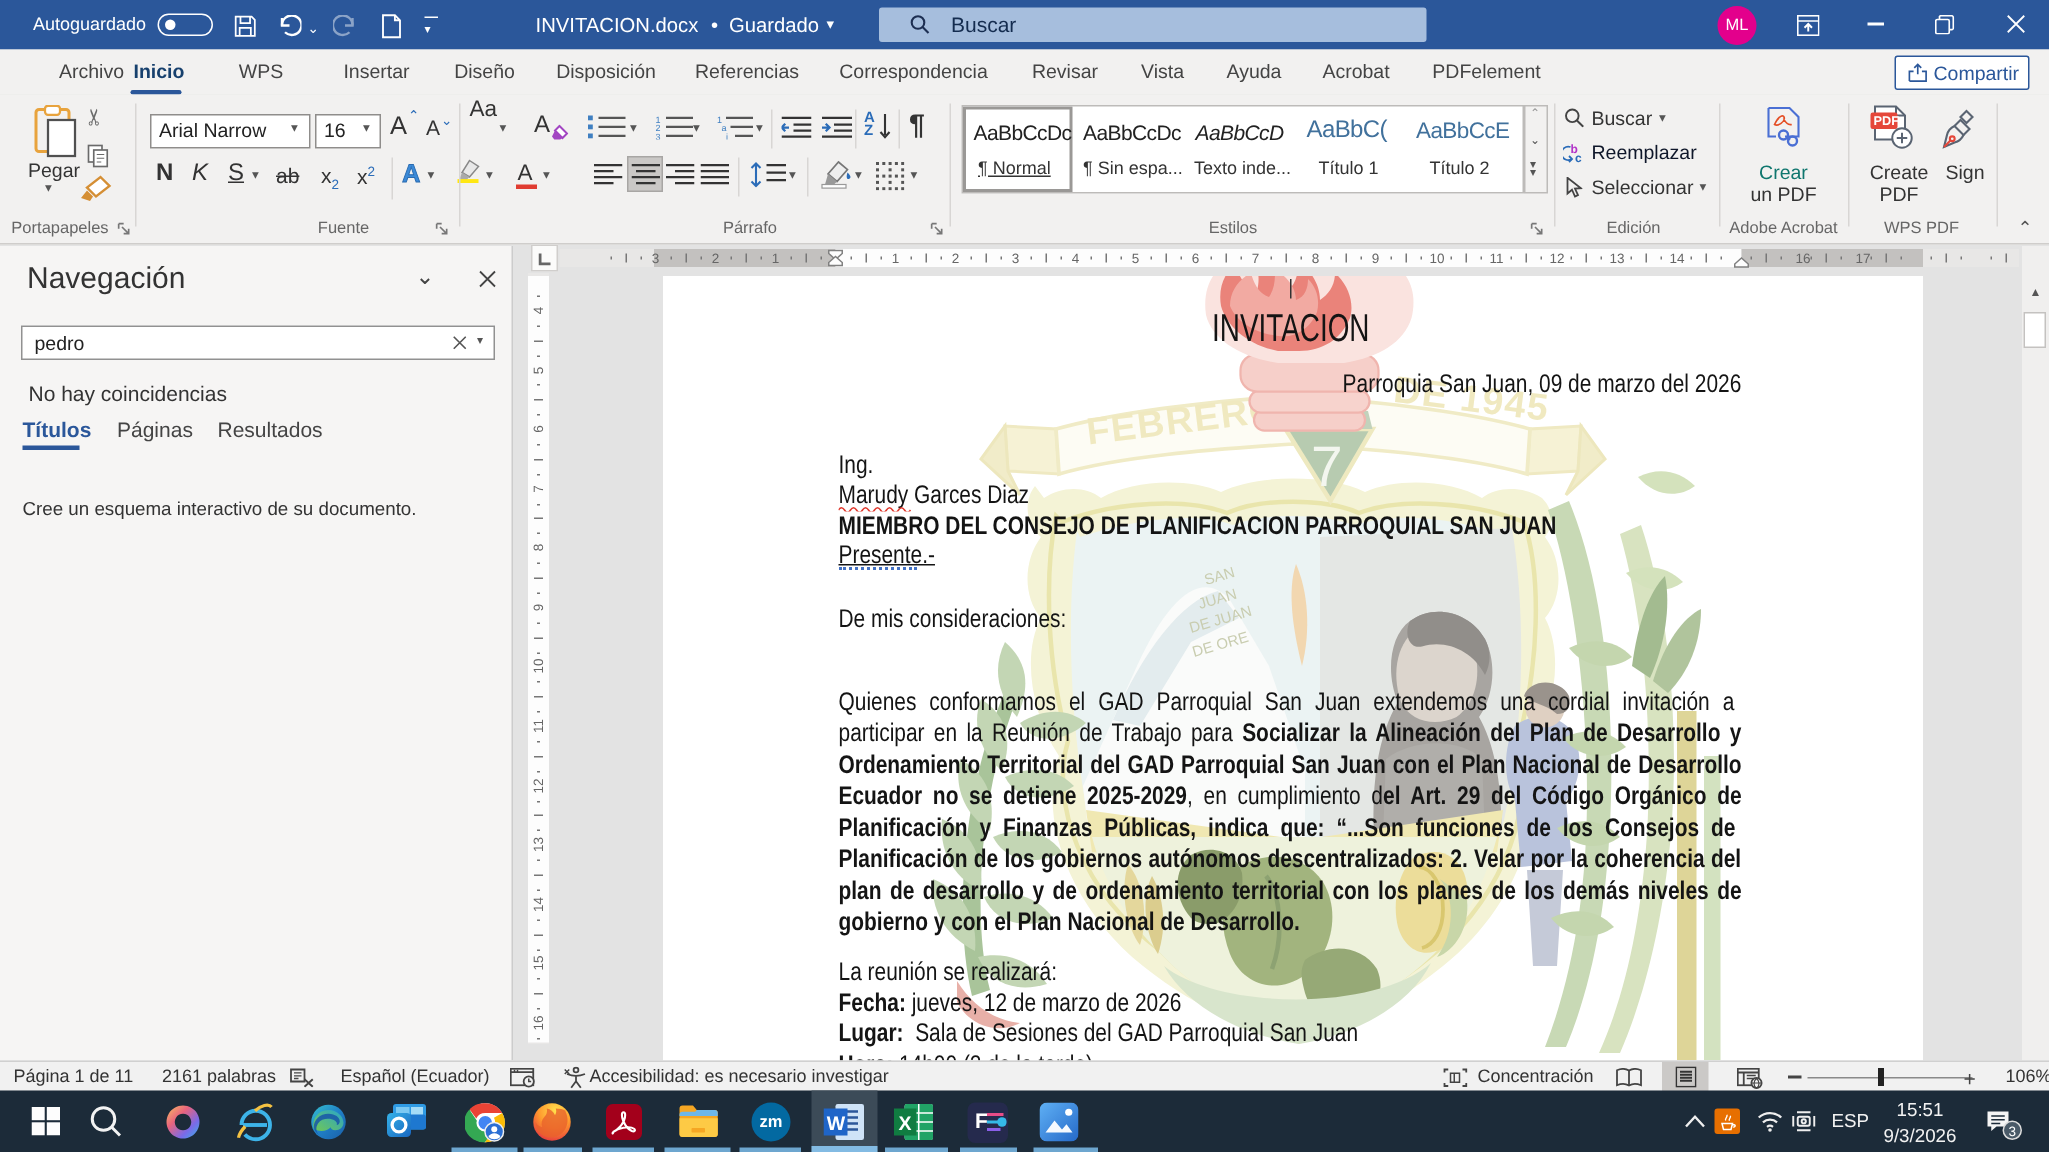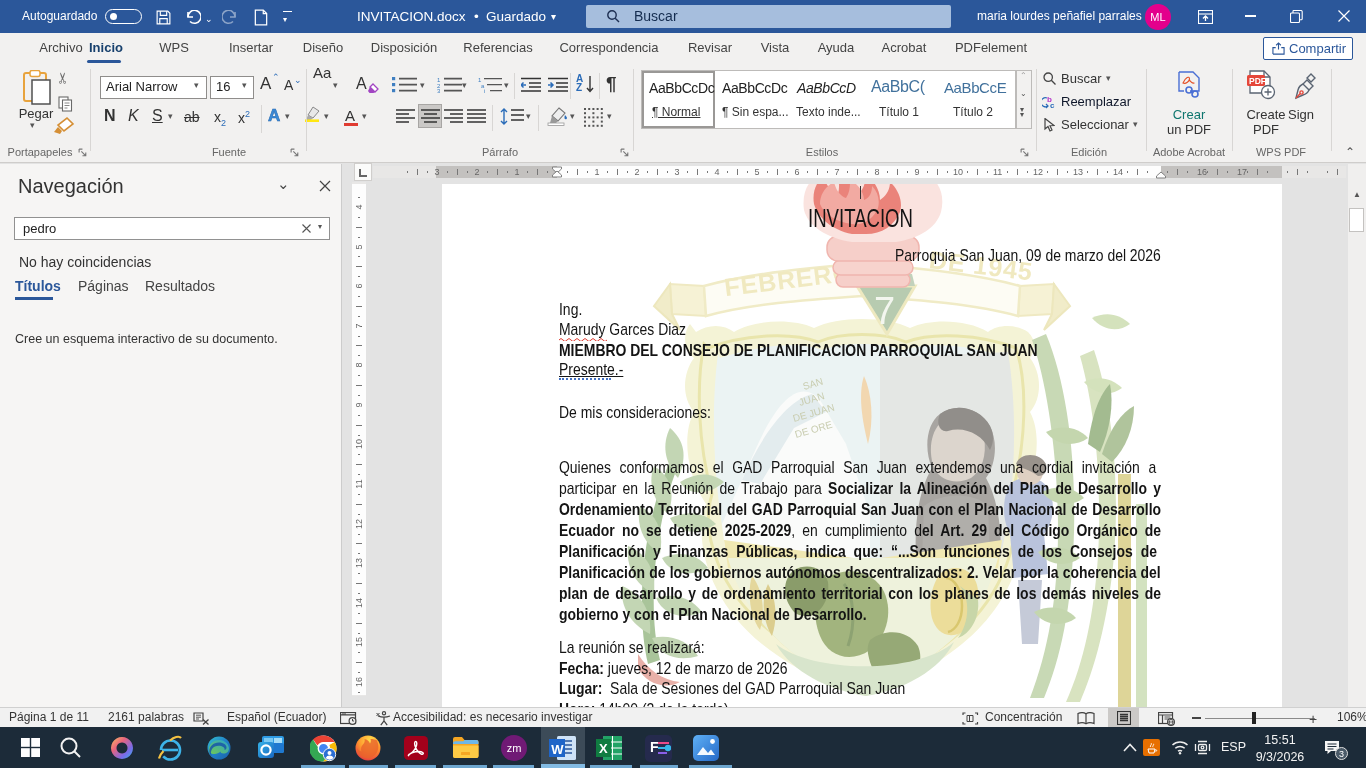--- a/index.html
+++ b/index.html
@@ -74,21 +74,20 @@
     <span class="t" style="left:474px;font-size:13.5px;">•</span>
     <span class="t" style="left:486px;font-size:13.5px;">Guardado</span>
     <span class="t" style="left:551px;font-size:10px;">▾</span>
 
     <span class="abs" style="left:586px;top:5px;width:365px;height:23px;background:#a6bedd;border-radius:2px;"></span>
     <svg class="abs" style="left:606px;top:9px;" width="14" height="14" viewBox="0 0 14 14" fill="none" stroke="#1d2f52" stroke-width="1.4">
       <circle cx="6" cy="6" r="4.2"></circle>
         <path d="M9.2 9.2 L13 13"></path>
     </svg>
     <span class="abs" style="left:634px;top:0;height:33px;line-height:32px;font-size:14px;color:#142c4f;">Buscar</span>
-    <span class="t" style="left:977px;font-size:12px;">maria lourdes peñafiel parrales</span>
 
     <span class="abs" style="left:1145px;top:4px;width:26px;height:26px;background:#e3008c;border-radius:50%;color:#fff;font-size:11px;text-align:center;line-height:26px;">ML</span>
 
     <svg class="abs" style="left:1198px;top:10px;" width="15" height="14" viewBox="0 0 15 14" fill="none" stroke="#fff" stroke-width="1.1">
       <rect x="0.5" y="0.5" width="14" height="13"></rect>
         <path d="M0.5 4 h14"></path>
         <path d="M7.5 11 v-5 M5 8.5 l2.5 -2.5 l2.5 2.5" stroke-width="1.3"></path>
     </svg>
 
     <span class="abs" style="left:1245px;top:15px;width:11px;height:1.5px;background:#fff;"></span>
@@ -365,21 +364,21 @@
     </svg>
     <span class="abs" style="left:1238px;top:44px;width:56px;text-align:center;font-size:13px;color:#333;">Create</span>
     <span class="abs" style="left:1238px;top:59px;width:56px;text-align:center;font-size:13px;color:#333;">PDF</span>
     <svg class="abs" style="left:1288px;top:7px;" width="31" height="31" viewBox="0 0 31 31" fill="none" stroke="#5a6472" stroke-width="1.4">
       <path d="M8 28 L10 20 a9 9 0 0 1 5 -6 l6 6 a9 9 0 0 1 -6 5 z"></path>
       <path d="M15 14 l4 -4 6 6 -4 4"></path>
       <path d="M19 8 l4 -4 4 4 -4 4 z"></path>
       <circle cx="13.5" cy="22.5" r="1.6" stroke="#e5473a"></circle>
       <path d="M8 28 L12.3 23.6" stroke="#e5473a"></path>
     </svg>
-    <span class="abs" style="left:1288px;top:44px;width:44px;text-align:left;font-size:13px;color:#333;">Sign</span>
+    <span class="abs" style="left:1288px;top:44px;width:44px;text-align:center;font-size:13px;color:#333;">Sign</span>
     <div class="glabel" style="left:1238px;width:86px;">WPS PDF</div>
     <div class="gsep" style="left:1331px;"></div>
     <span class="abs" style="left:1345px;top:82px;font-size:12px;color:#555;">⌃</span>
   </div>
   <div id="navpane">
     <span class="abs" style="left:18px;top:11px;font-size:20px;color:#333;">Navegación</span>
     <span class="abs" style="left:277px;top:11px;font-size:15px;color:#444;">⌄</span>
     <svg class="abs" style="left:319px;top:16px;" width="12" height="12" viewBox="0 0 12 12" stroke="#444" stroke-width="1.2">
       <path d="M1 1 L11 11 M11 1 L1 11"></path>
     </svg>
@@ -834,21 +833,21 @@
       <path d="M5 18.5 c2.5 -1.2 5.5 -4.2 7 -7.5 c1 -2.5 1.2 -5.5 -0.3 -5.5 c-1.5 0 -1.3 3 -0.3 5.5 c1.2 3 3.5 6 5.8 7 c1.8 0.7 2.8 -0.5 1.5 -1.5 c-1.3 -1 -4.5 -1.2 -7.2 -0.7 c-2.2 0.4 -5 1.5 -6.5 2.7 c-1.2 1 -0.5 2 0 0z" fill="none" stroke="#fff" stroke-width="1.4"></path>
     </svg>
 
     <svg class="abs" style="left:452px;top:9px;" width="27" height="23" viewBox="0 0 27 23">
       <path d="M1 3 a2 2 0 0 1 2 -2 h7 l2.5 3 h12 a2 2 0 0 1 2 2 v14 a2 2 0 0 1 -2 2 h-21.5 a2 2 0 0 1 -2 -2 z" fill="#f5a623"></path>
       <path d="M1 8 h25.5 v-2 a2 2 0 0 0 -2 -2 h-12 l-1 1.2 h-8.5 a2 2 0 0 0 -2 2 z" fill="#6db7e8"></path>
       <path d="M1 9.5 h25.5 v10.5 a2 2 0 0 1 -2 2 h-21.5 a2 2 0 0 1 -2 -2 z" fill="#fdca45"></path>
       <rect x="9" y="16" width="9" height="3" rx="0.5" fill="#f5a623"></rect>
     </svg>
 
-    <span class="abs" style="left:501px;top:8px;width:26px;height:26px;background:#701a75;border-radius:50%;color:#fff;font-size:11px;font-weight:normal;text-align:center;line-height:26px;">zm</span>
+    <span class="abs" style="left:501px;top:8px;width:26px;height:26px;background:#0369a1;border-radius:50%;color:#fff;font-size:11px;font-weight:bold;text-align:center;line-height:26px;">zm</span>
 
     <span class="abs" style="left:541px;top:0;width:44px;height:41px;background:#3c4b58;"></span>
     <svg class="abs" style="left:549px;top:9px;" width="27" height="24" viewBox="0 0 27 24">
       <rect x="8" y="0" width="19" height="24" rx="1.5" fill="#cfe3f7"></rect>
       <path d="M12 5 h11 M12 9 h11" stroke="#2b579a" stroke-width="1.6"></path>
       <path d="M12 13 h11 M12 17 h11" stroke="#2b579a" stroke-width="1.6"></path>
       <rect x="0" y="3" width="16" height="18" fill="#1f65c8"></rect>
       <text x="2.2" y="17.5" font-size="13" fill="#fff" font-family="sans-serif" font-weight="bold">W</text>
     </svg>
 

